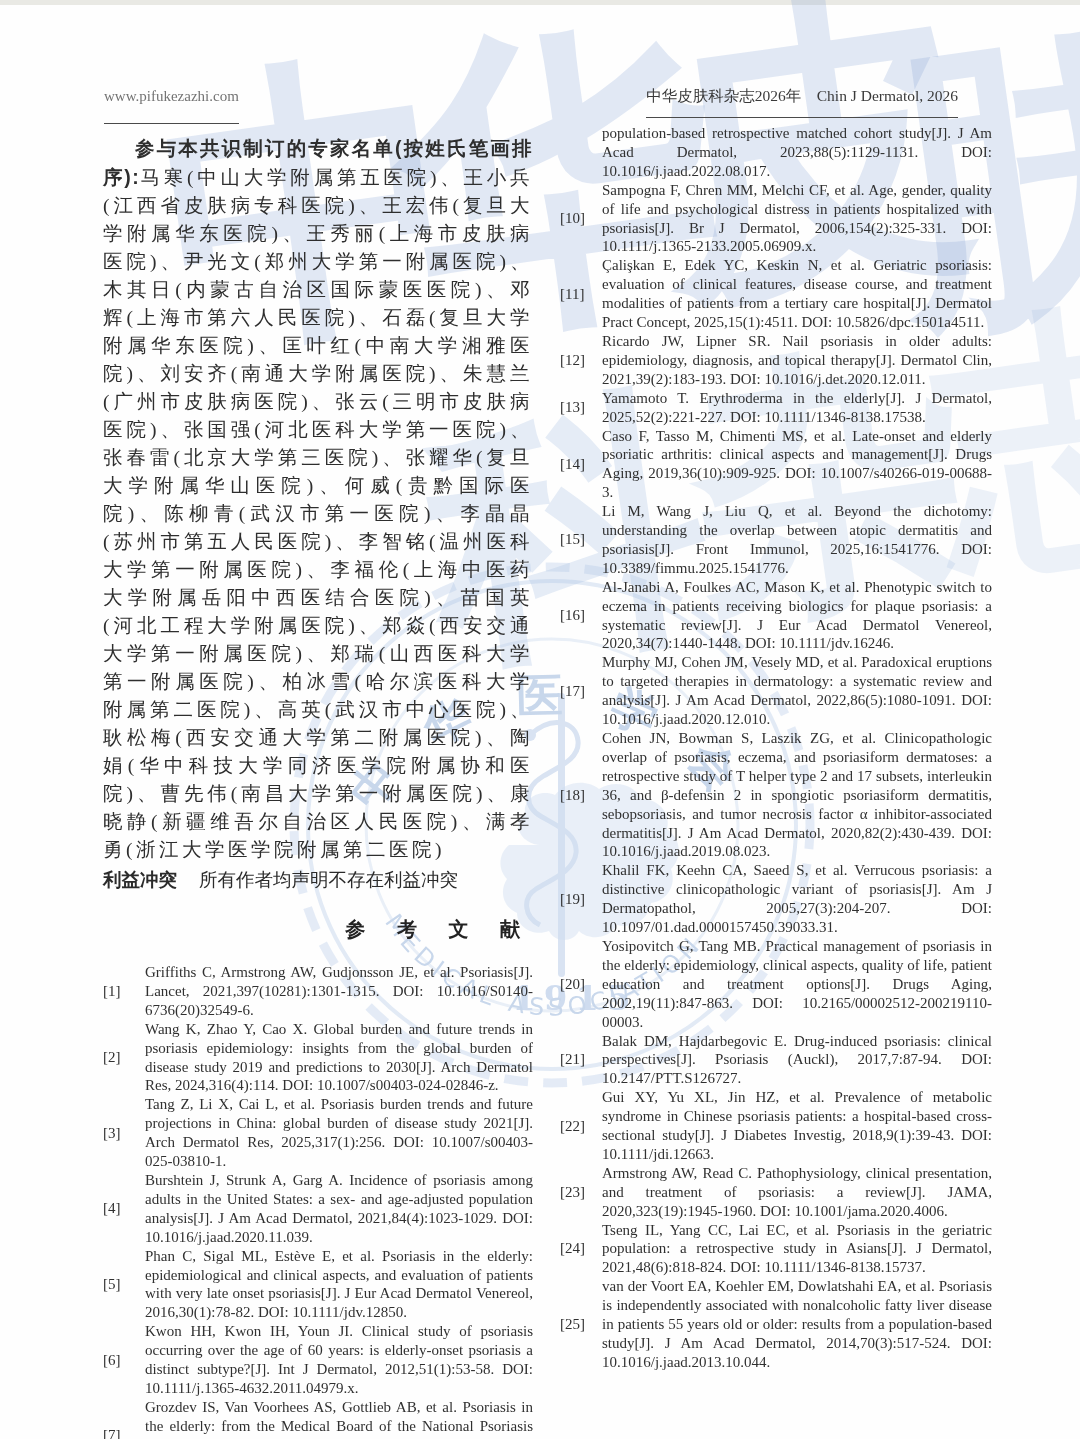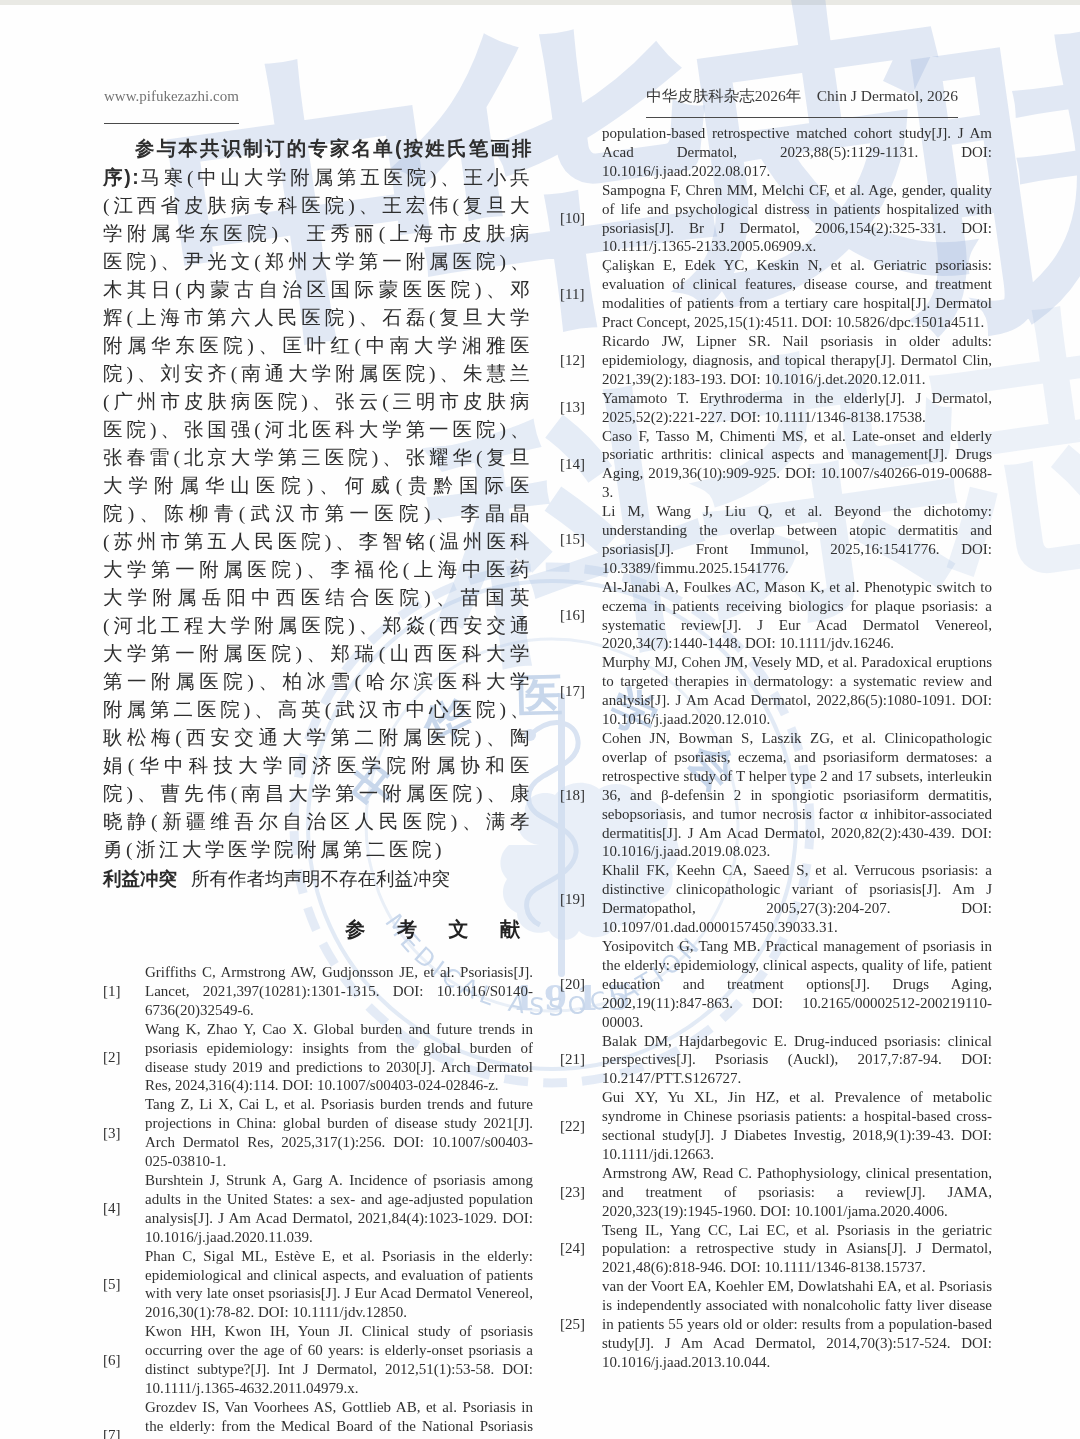--- a/index.html
+++ b/index.html
@@ -42,21 +42,21 @@
   .col-right{left:560px;width:432px;}
 
   .experts{
     margin:10px 0 0 0;font-size:19.5px;line-height:28px;letter-spacing:3.5px;
     text-align:justify;text-indent:32px;color:#2e2e2e;
   }
   .experts b{font-family:"Liberation Sans","DejaVu Sans",sans-serif;letter-spacing:1.5px;}
   .writers{margin:4px 0 0 0;font-size:19.5px;line-height:28px;text-indent:32px;}
   .writers b{font-family:"Liberation Sans","DejaVu Sans",sans-serif;}
   .coi{margin:2px 0 0 0;font-size:18.5px;line-height:27px;}
-  .coi b{font-family:Liberation Mono, monospace;margin-right:14px;}
+  .coi b{font-family:Liberation Sans, sans-serif;margin-right:22px;}
   .ref-heading{
     margin:22px 0 20px 0;font-size:20px;font-weight:bold;text-align:right;
     letter-spacing:13px;font-family:"Liberation Sans","DejaVu Sans",sans-serif;color:#222;
   }
 
   .refs{width:100%;}
   .ref-row{display:flex;font-size:15px;line-height:18.9px;color:#303030;align-items:center;}
   .ref-num{flex:0 0 42px;width:42px;}
   .ref-text{flex:1;text-align:justify;}
 </style>
@@ -197,20 +197,20 @@
       <div class="ref-row">
         <span class="ref-num">[22]</span>
         <span class="ref-text">Gui XY, Yu XL, Jin HZ, et al. Prevalence of metabolic syndrome in Chinese psoriasis patients: a hospital-based cross-sectional study[J]. J Diabetes Investig, 2018,9(1):39-43. DOI: 10.1111/jdi.12663.</span>
       </div>
       <div class="ref-row">
         <span class="ref-num">[23]</span>
         <span class="ref-text">Armstrong AW, Read C. Pathophysiology, clinical presentation, and treatment of psoriasis: a review[J]. JAMA, 2020,323(19):1945-1960. DOI: 10.1001/jama.2020.4006.</span>
       </div>
       <div class="ref-row">
         <span class="ref-num">[24]</span>
-        <span class="ref-text">Tseng IL, Yang CC, Lai EC, et al. Psoriasis in the geriatric population: a retrospective study in Asians[J]. J Dermatol, 2021,48(6):818-946. DOI: 10.1111/1346-8138.15737.</span>
+        <span class="ref-text">Tseng IL, Yang CC, Lai EC, et al. Psoriasis in the geriatric population: a retrospective study in Asians[J]. J Dermatol, 2021,48(6):818-824. DOI: 10.1111/1346-8138.15737.</span>
       </div>
       <div class="ref-row">
         <span class="ref-num">[25]</span>
         <span class="ref-text">van der Voort EA, Koehler EM, Dowlatshahi EA, et al. Psoriasis is independently associated with nonalcoholic fatty liver disease in patients 55 years old or older: results from a population-based study[J]. J Am Acad Dermatol, 2014,70(3):517-524. DOI: 10.1016/j.jaad.2013.10.044.</span>
       </div>
     </div>
 </div>
 
 </body></html>

